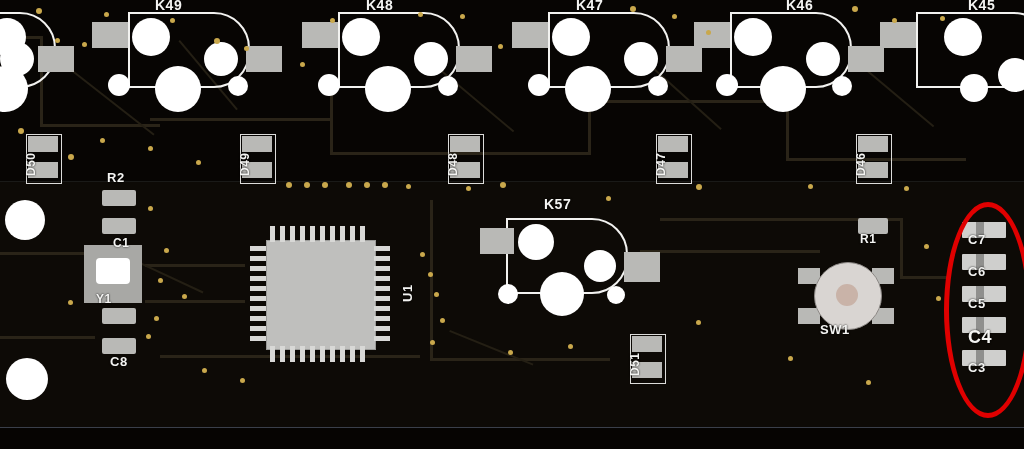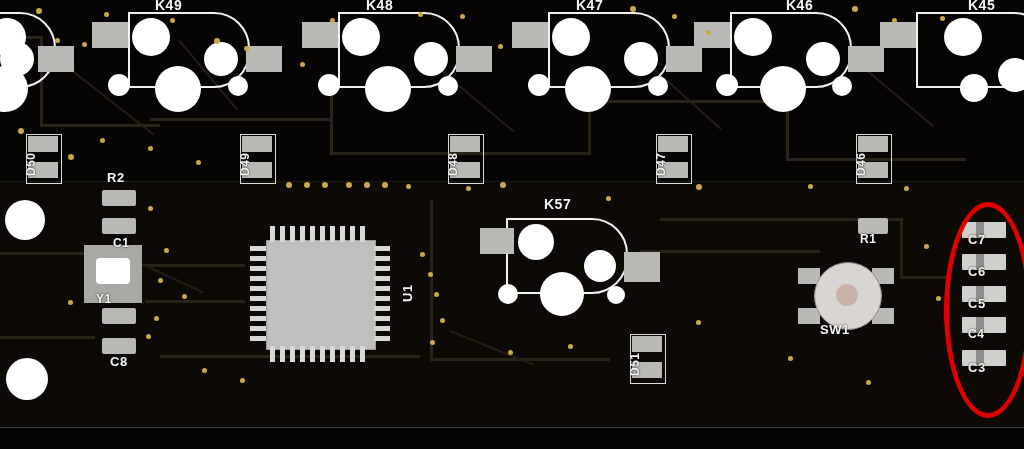--- a/index.html
+++ b/index.html
@@ -259,21 +259,21 @@
   <div class="cap" style="left:962px;top:254px;width:44px;height:16px;"></div>
   <div class="cap-band" style="left:976px;top:254px;width:8px;height:16px;"></div>
   <div class="lbl" style="left:968px;top:264px;font-size:13px;">C6</div>
 
   <div class="cap" style="left:962px;top:286px;width:44px;height:16px;"></div>
   <div class="cap-band" style="left:976px;top:286px;width:8px;height:16px;"></div>
   <div class="lbl" style="left:968px;top:296px;font-size:13px;">C5</div>
 
   <div class="cap" style="left:962px;top:317px;width:44px;height:16px;"></div>
   <div class="cap-band" style="left:976px;top:317px;width:8px;height:16px;"></div>
-  <div class="lbl" style="left:968px;top:327px;font-size:12px;">C4</div>
+  <div class="lbl" style="left:968px;top:327px;font-size:18px;">C4</div>
 
   <div class="cap" style="left:962px;top:350px;width:44px;height:16px;"></div>
   <div class="cap-band" style="left:976px;top:350px;width:8px;height:16px;"></div>
   <div class="lbl" style="left:968px;top:360px;font-size:13px;">C3</div>
 
   <div class="ann-ellipse" style="left:944px;top:202px;width:78px;height:206px;"></div>
 
   <div class="via" style="left:36px;top:8px;width:6px;height:6px;"></div>
   <div class="via" style="left:104px;top:12px;width:5px;height:5px;"></div>
   <div class="via" style="left:170px;top:18px;width:5px;height:5px;"></div>

